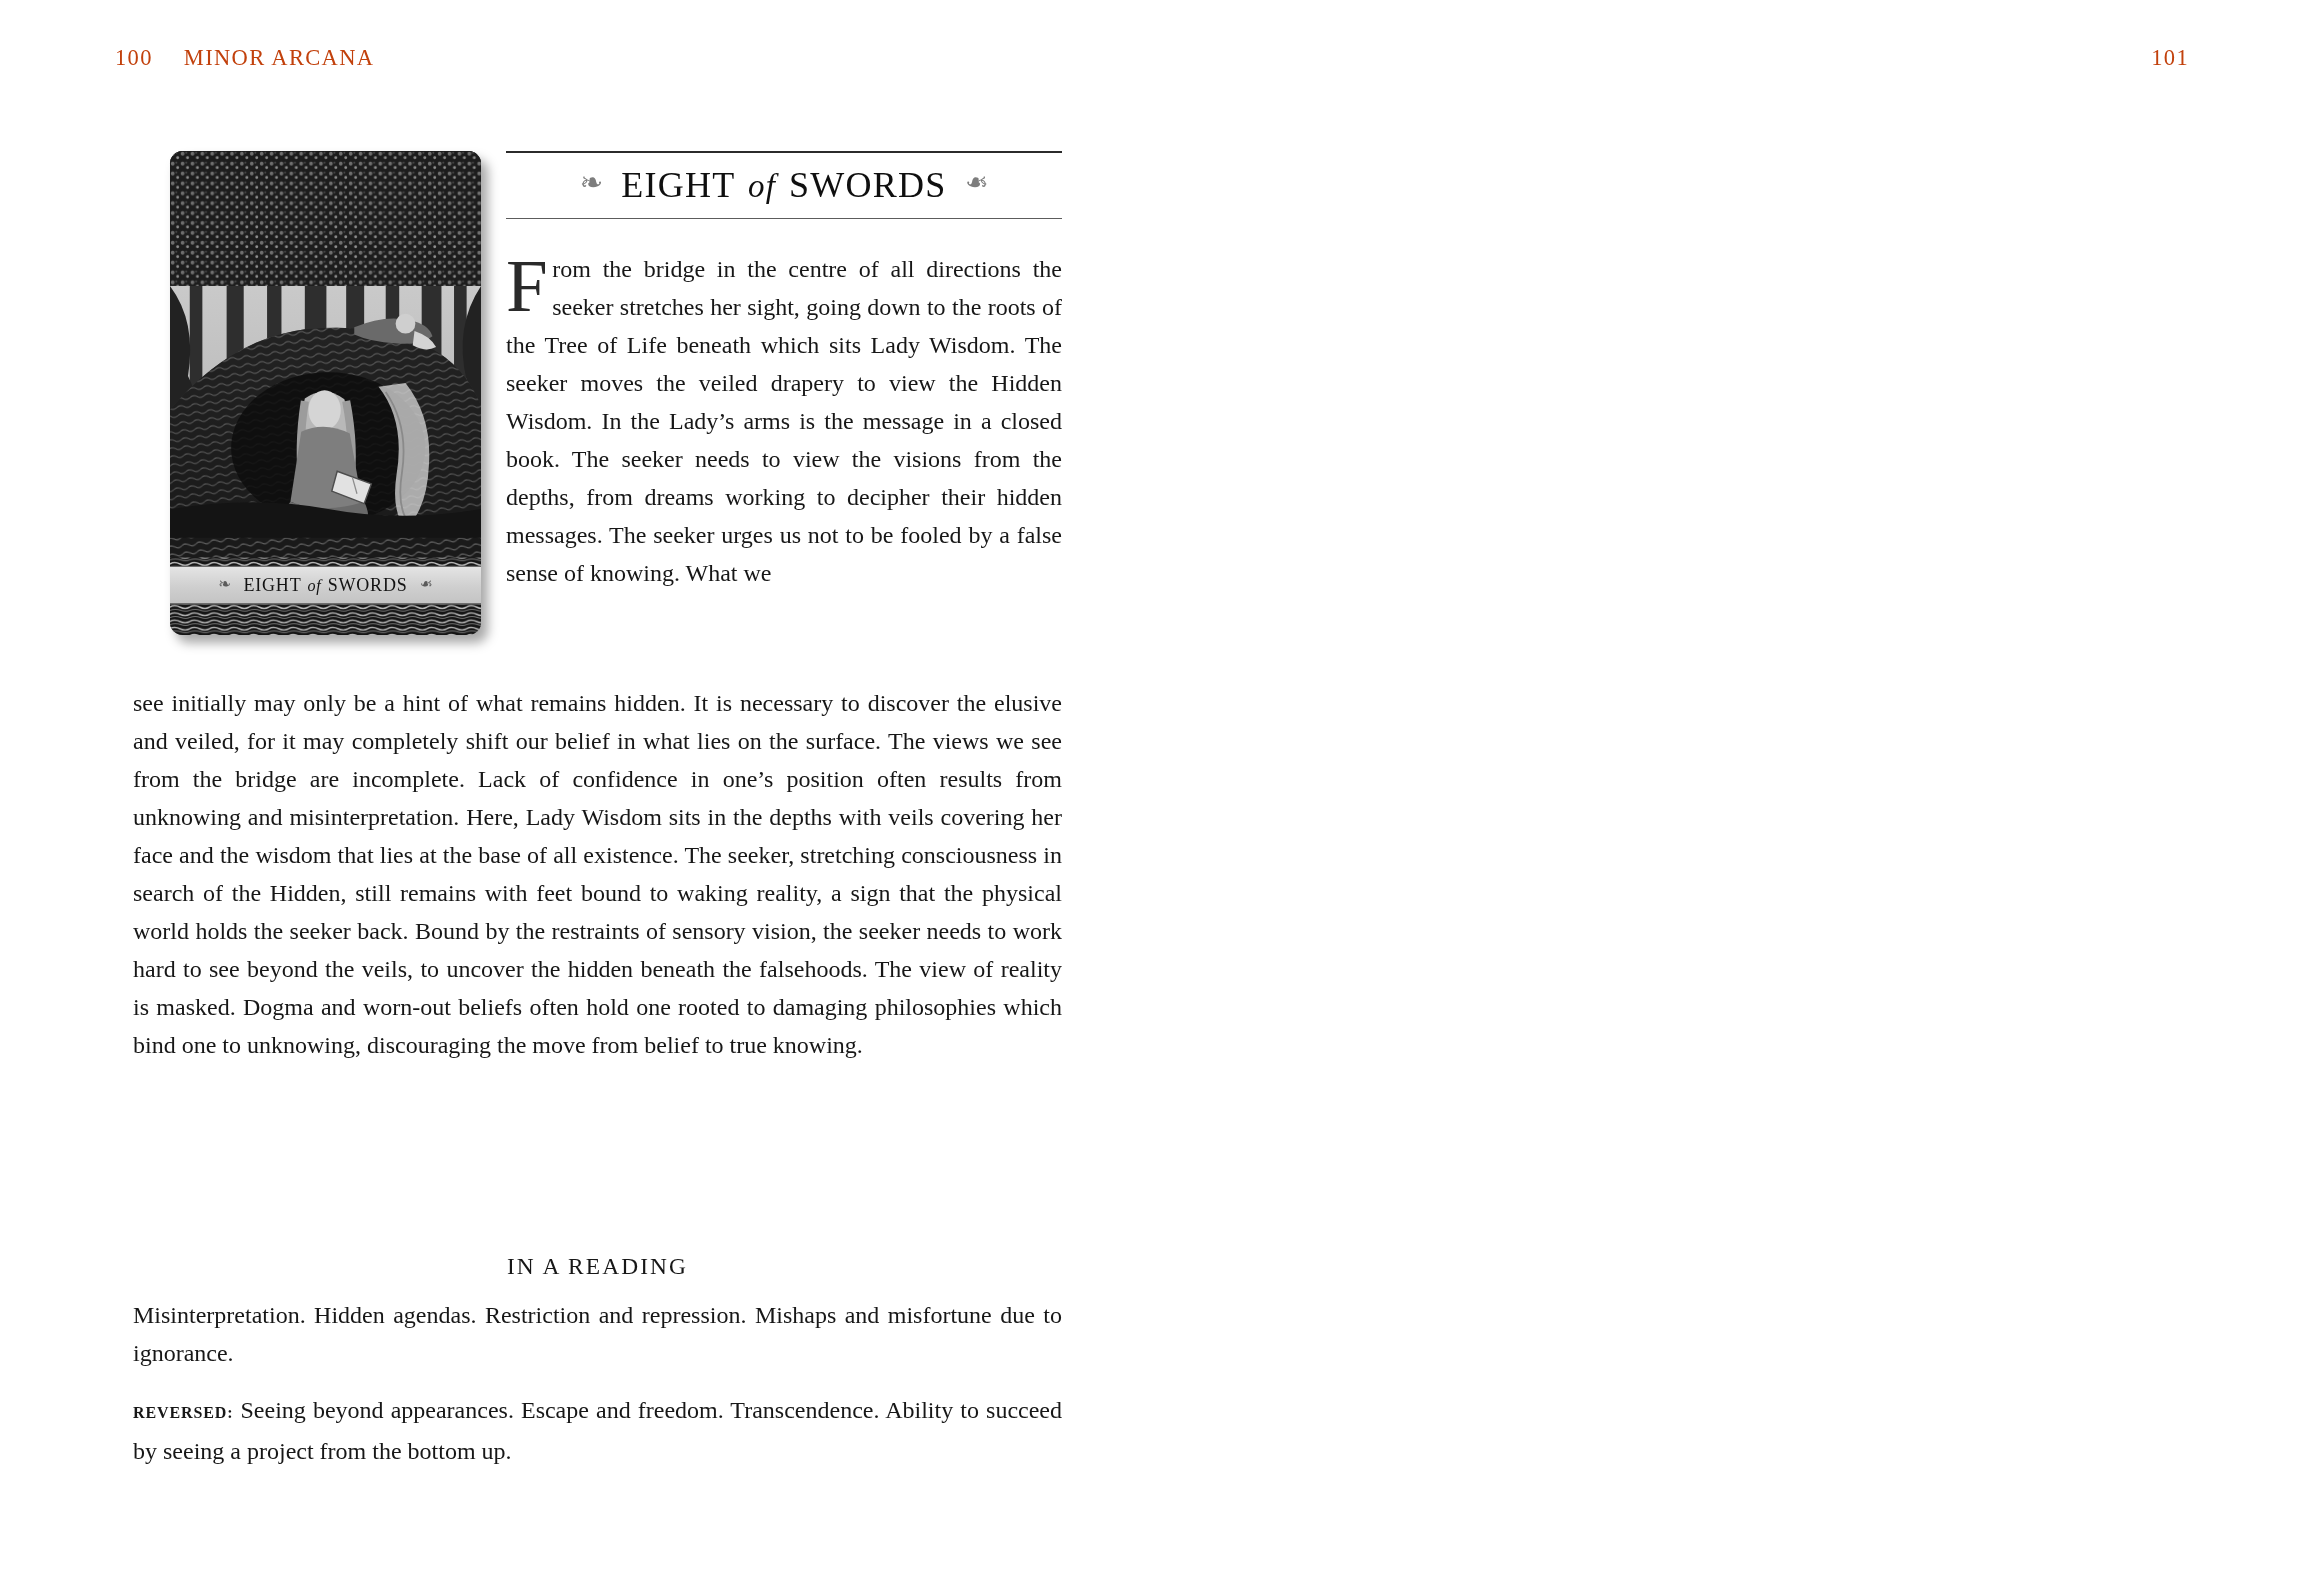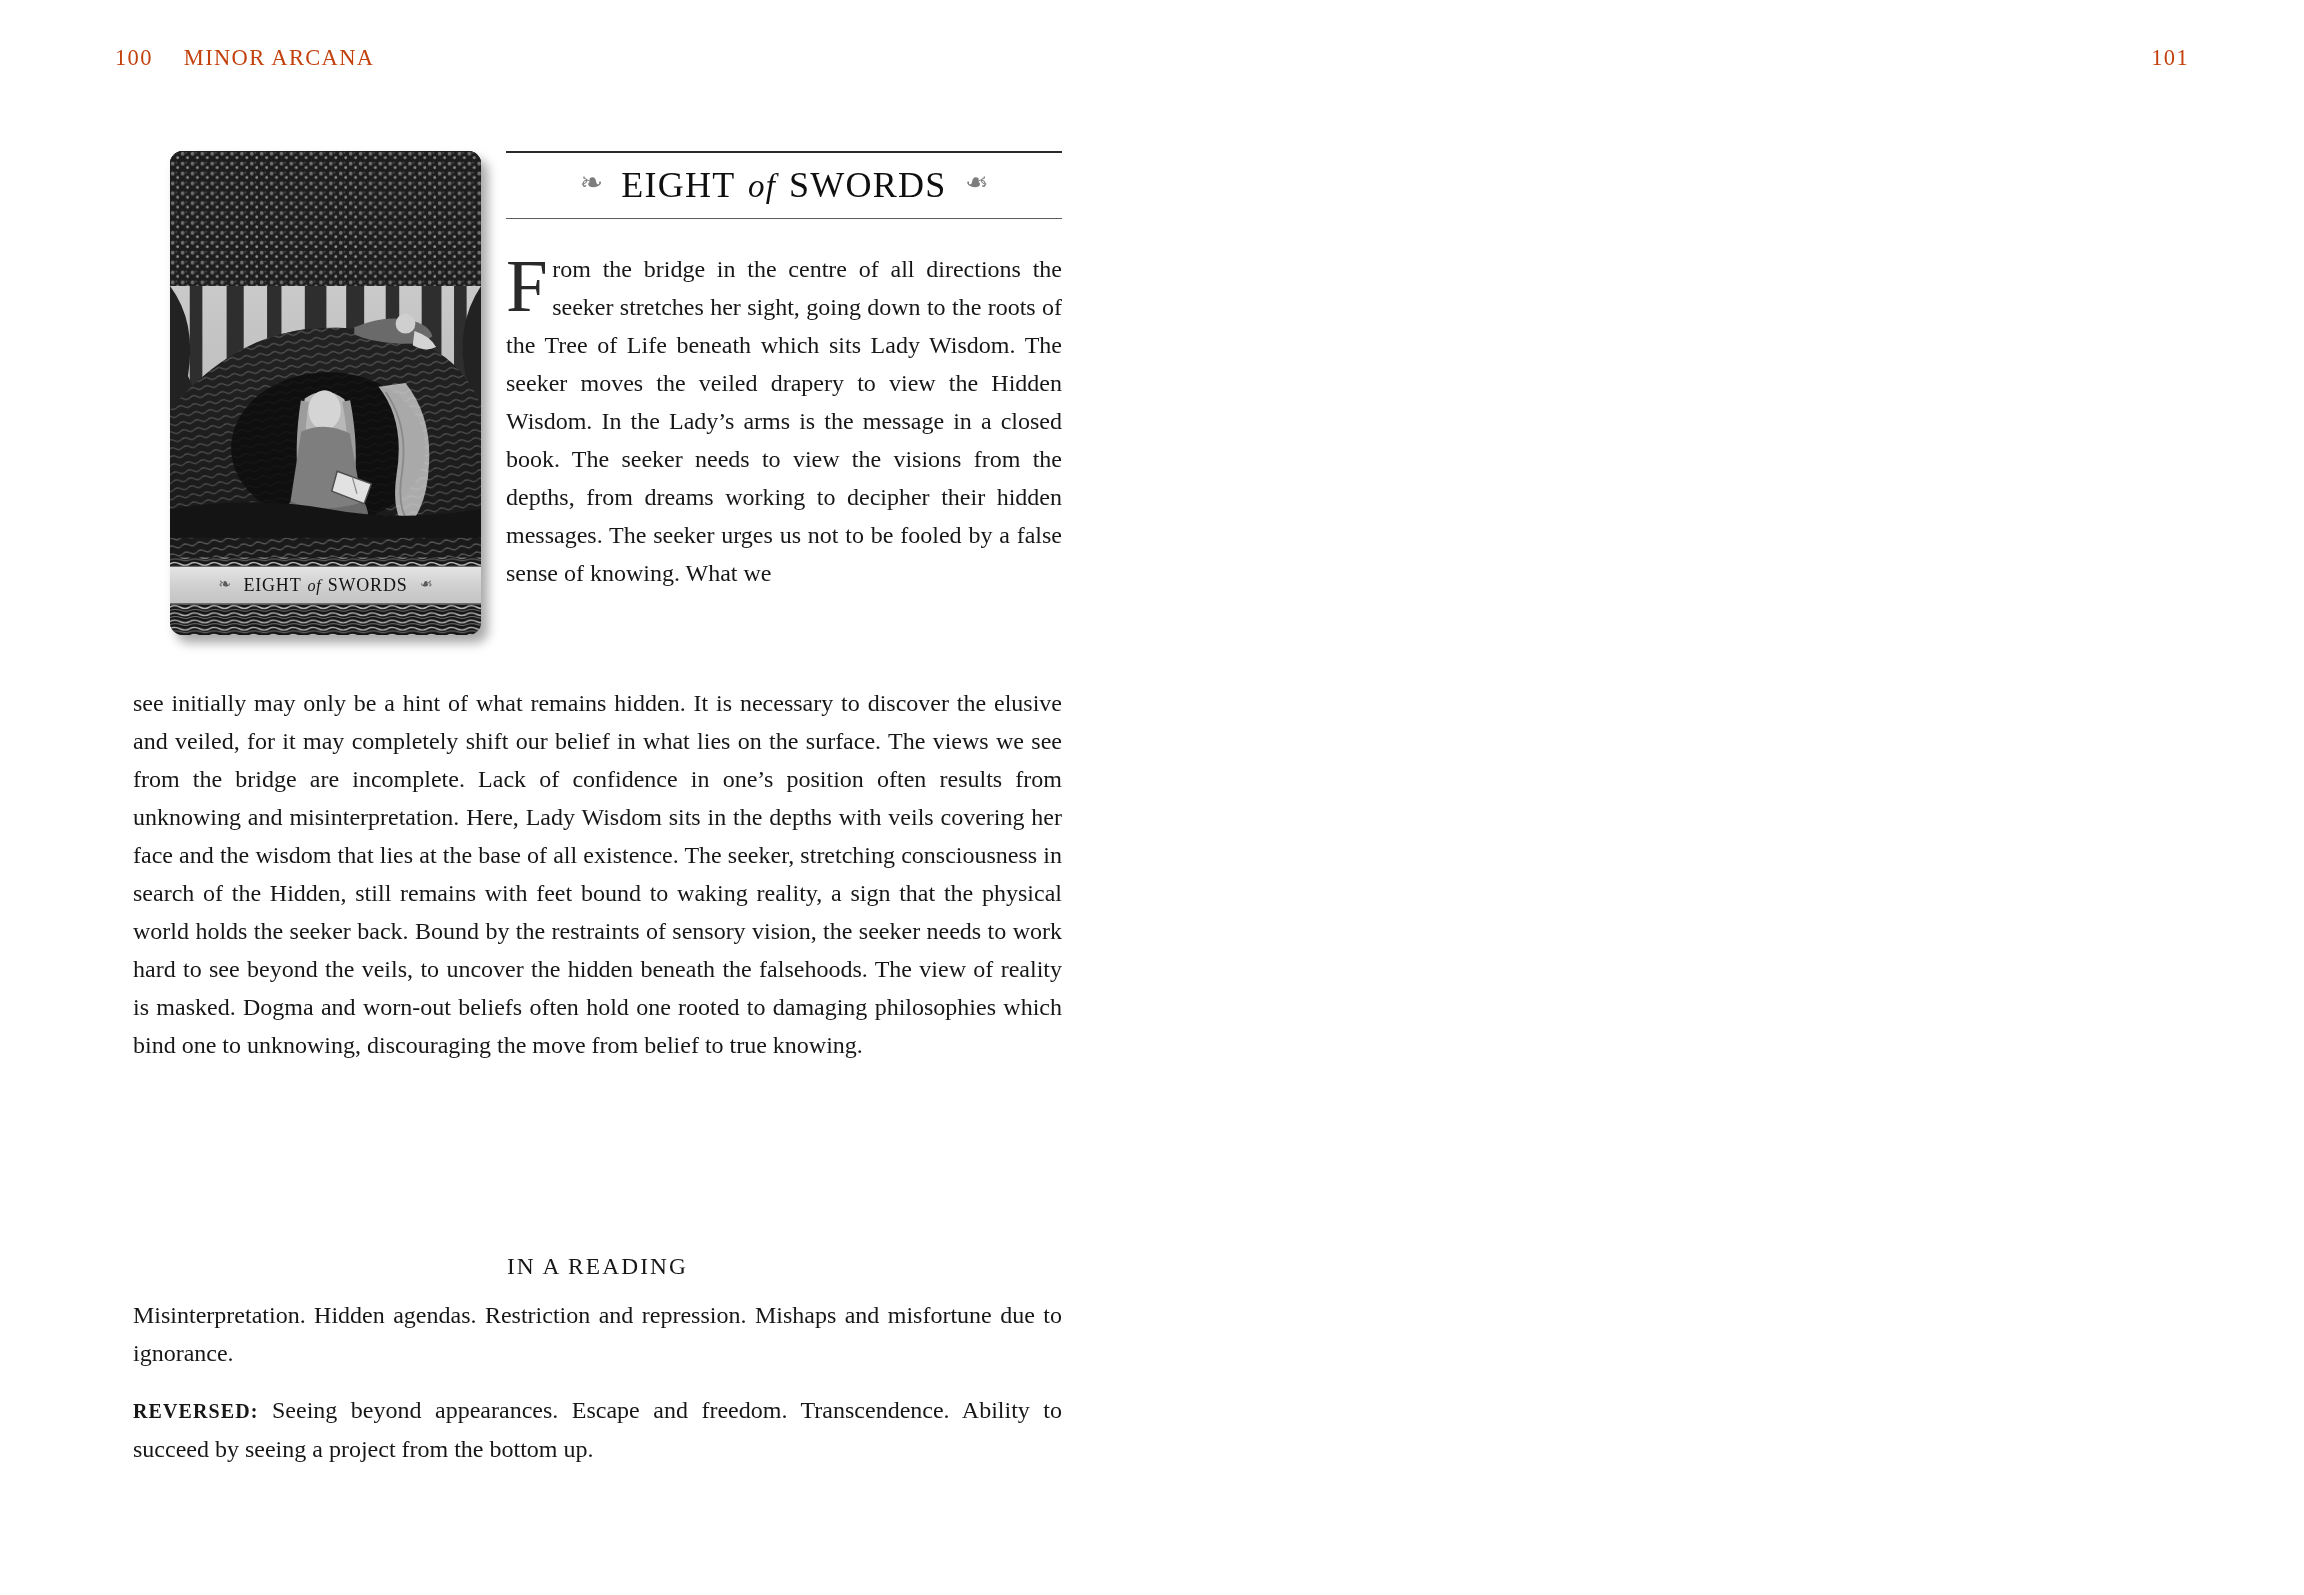--- a/index.html
+++ b/index.html
@@ -176,21 +176,21 @@
     font-size: 23.4px;
     letter-spacing: 0.09em;
     margin: 0;
     padding: 0;
     font-variant: small-caps;
   }
   .sc-bold {
     font-variant: small-caps;
     font-weight: bold;
     letter-spacing: 0.055em;
-    font-size: 20px;
+    font-size: 16px;
   }
 </style>
 </head>
 <body>
 
 <div class="spread">
 
   <div class="page left">
 
     <div class="runhead left">

